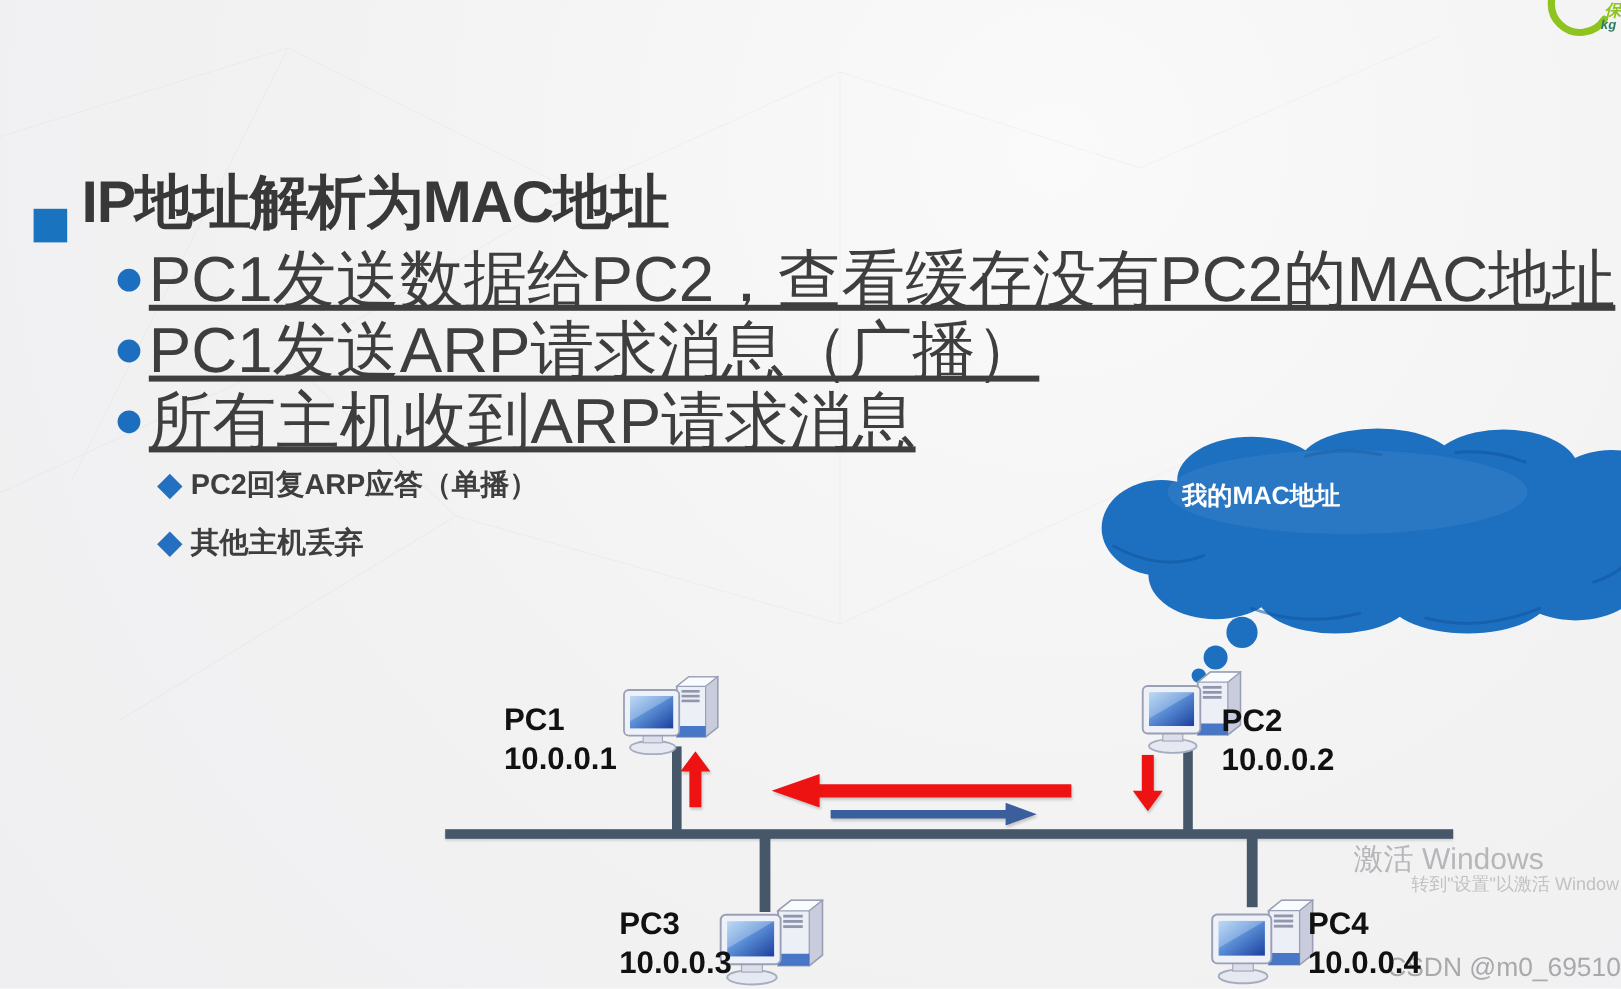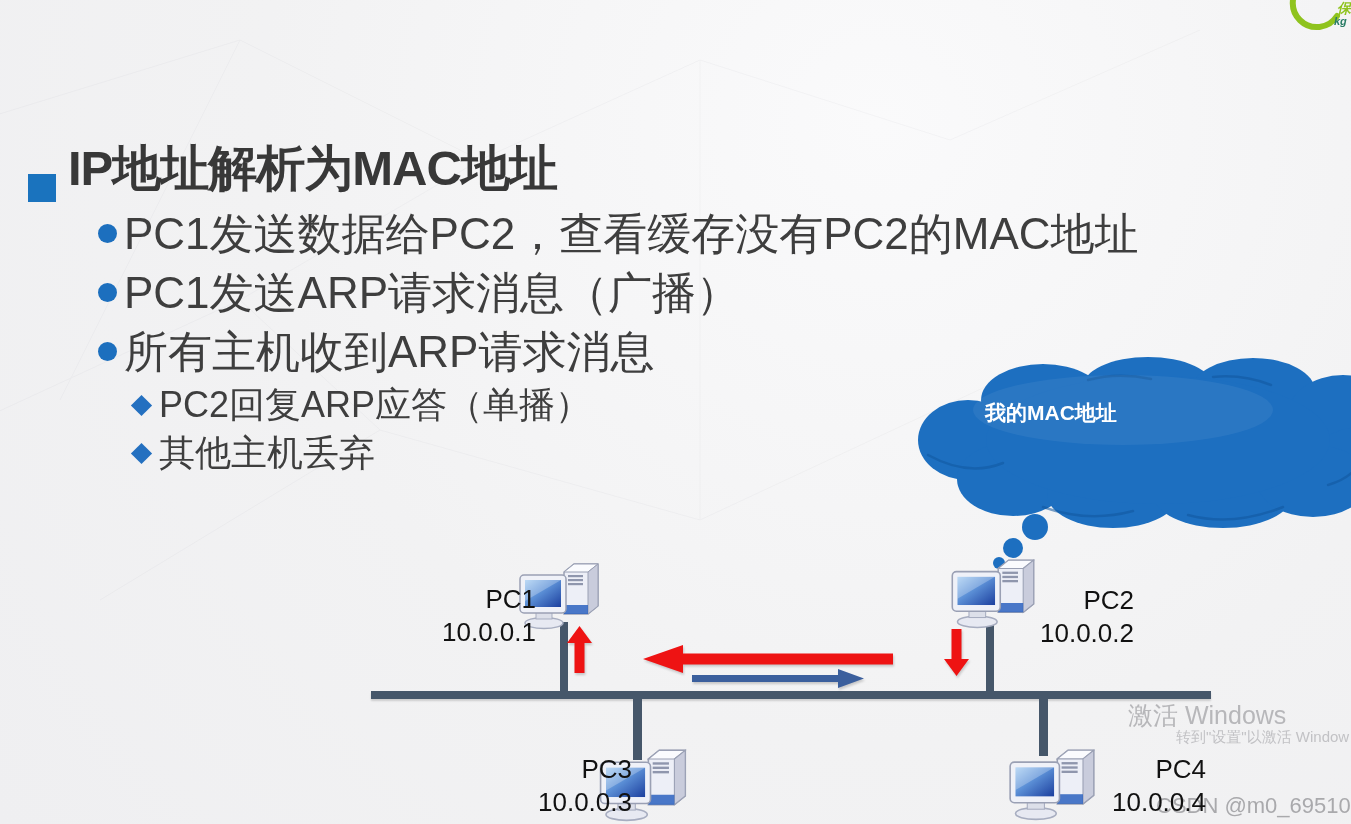--- a/index.html
+++ b/index.html
@@ -20,43 +20,43 @@
   }
 
   
   .heading{position:absolute;left:28px;top:136px;display:flex;align-items:flex-end;white-space:nowrap;}
   .hsq{width:28px;height:28px;background:#1a73be;margin:14px 12px 0 0;flex:none;}
   .htext{font-size:49px;font-weight:bold;color:#383838;letter-spacing:-1px;}
 
   
   .bullets{position:absolute;left:98px;top:204px;margin:0;padding:0;list-style:none;width:1250px;}
   .b{display:flex;align-items:flex-start;white-space:nowrap;color:#3e3e3e;}
-  .b.main{font-size:44px;line-height:59px;}
-  .b.sub{font-size:36px;line-height:48px;margin-left:34px;color:#3e3e3e;}
+  .b.main{font-size:53px;line-height:59px;text-decoration:underline;}
+  .b.sub{font-size:24px;line-height:48px;margin-left:34px;color:#3e3e3e;font-weight:bold;}
   .dot{flex:none;width:19px;height:19px;border-radius:50%;background:#1c6fbe;margin:20px 7px 0 0;}
   .diamond{flex:none;width:15px;height:15px;background:#2470c0;transform:rotate(45deg);margin:17px 10px 0 2px;}
 
   
   .cloud-svg{position:absolute;left:893px;top:355px;width:470px;height:225px;}
   .cloud-t1{position:absolute;left:985px;top:399px;font-size:21px;font-weight:bold;color:#ffffff;white-space:nowrap;}
   .cloud-t2{position:absolute;left:1028px;top:438px;font-size:30px;font-weight:bold;color:#ffffff;white-space:nowrap;}
 
   
   .bus{position:absolute;left:371px;top:691px;width:840px;height:8px;background:#46576a;box-shadow:0 2px 2px rgba(0,0,0,.15);}
   .stub{position:absolute;background:#46576a;}
   .stub1{left:560px;top:622px;width:8px;height:70px;}
   .stub2{left:986px;top:620px;width:8px;height:72px;}
   .stub3{left:633px;top:698px;width:9px;height:62px;}
   .stub4{left:1039px;top:698px;width:9px;height:58px;}
   .pcicon{position:absolute;}
   .pc1{left:518px;top:560px;width:84px;height:70px;}
   .pc2{left:950px;top:556px;width:88px;height:73px;}
   .pc3{left:598px;top:746px;width:92px;height:76px;}
   .pc4{left:1008px;top:746px;width:90px;height:75px;}
-  .nodelabel{position:absolute;width:116px;text-align:right;font-weight:normal;color:#111;font-size:26px;line-height:33px;white-space:nowrap;z-index:3;}
+  .nodelabel{position:absolute;width:116px;text-align:left;font-weight:bold;color:#111;font-size:26px;line-height:33px;white-space:nowrap;z-index:3;}
   .nl1{left:420px;top:583px;}
   .nl2{left:1018px;top:584px;}
   .nl3{left:516px;top:753px;}
   .nl4{left:1090px;top:753px;}
   .arrow{position:absolute;filter:drop-shadow(1px 2px 1px rgba(0,0,0,.18));}
   .arr-up{left:567px;top:626px;}
   .arr-down{left:944px;top:629px;}
   .arr-left{left:643px;top:645px;}
   .arr-right{left:692px;top:669px;}
 

